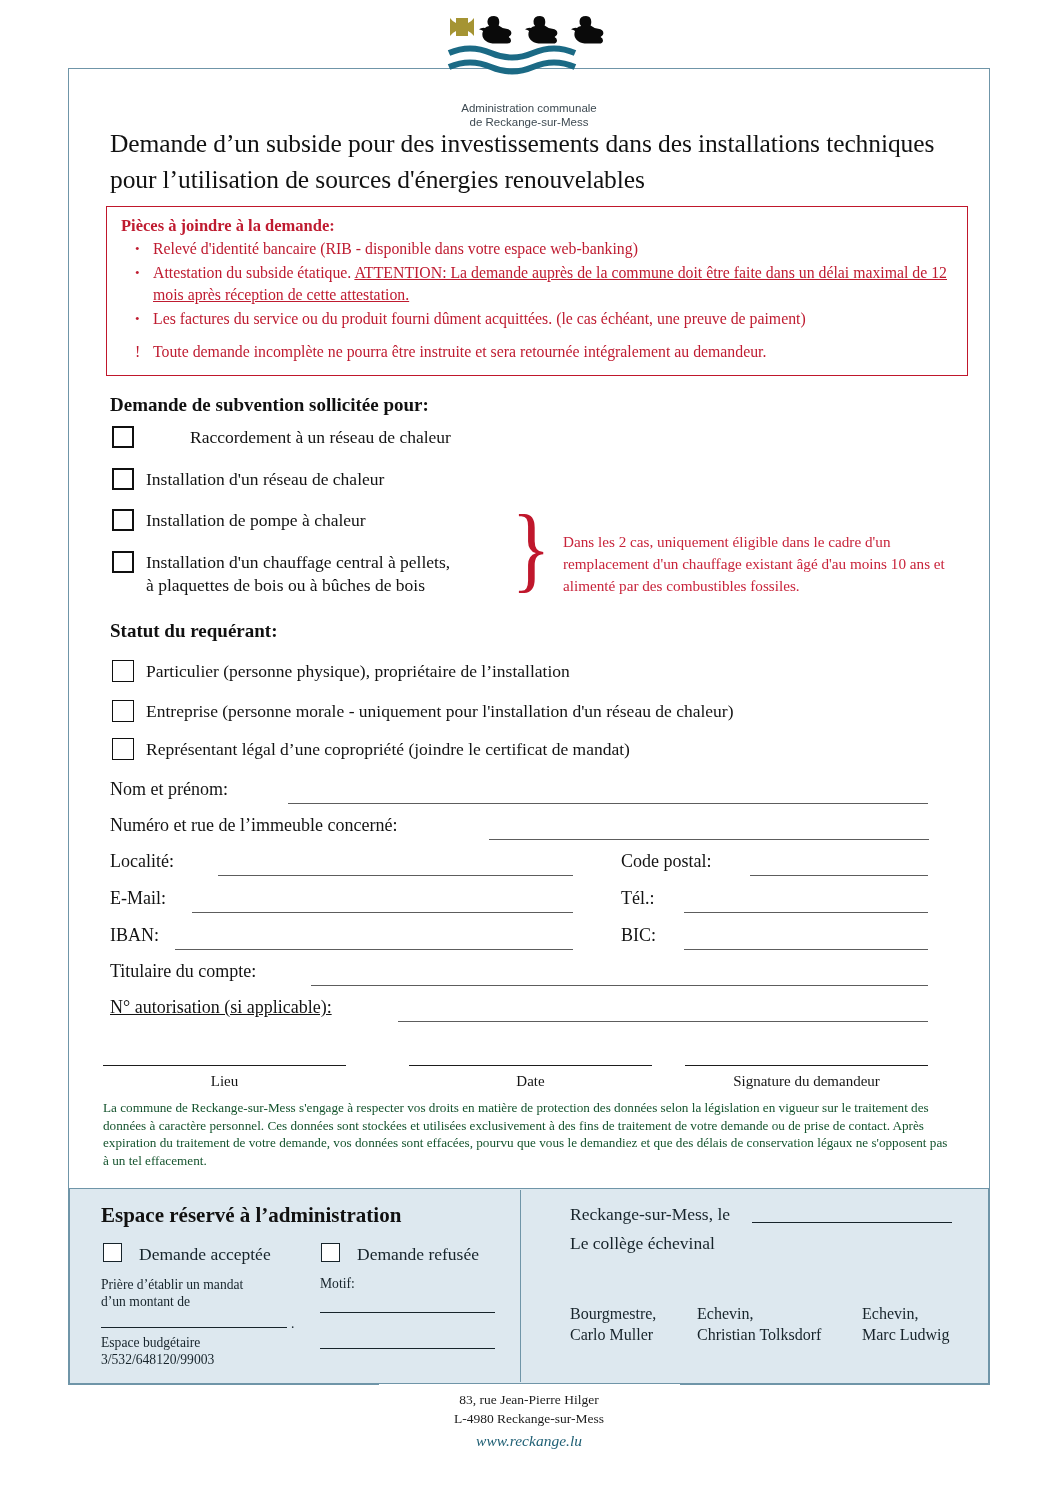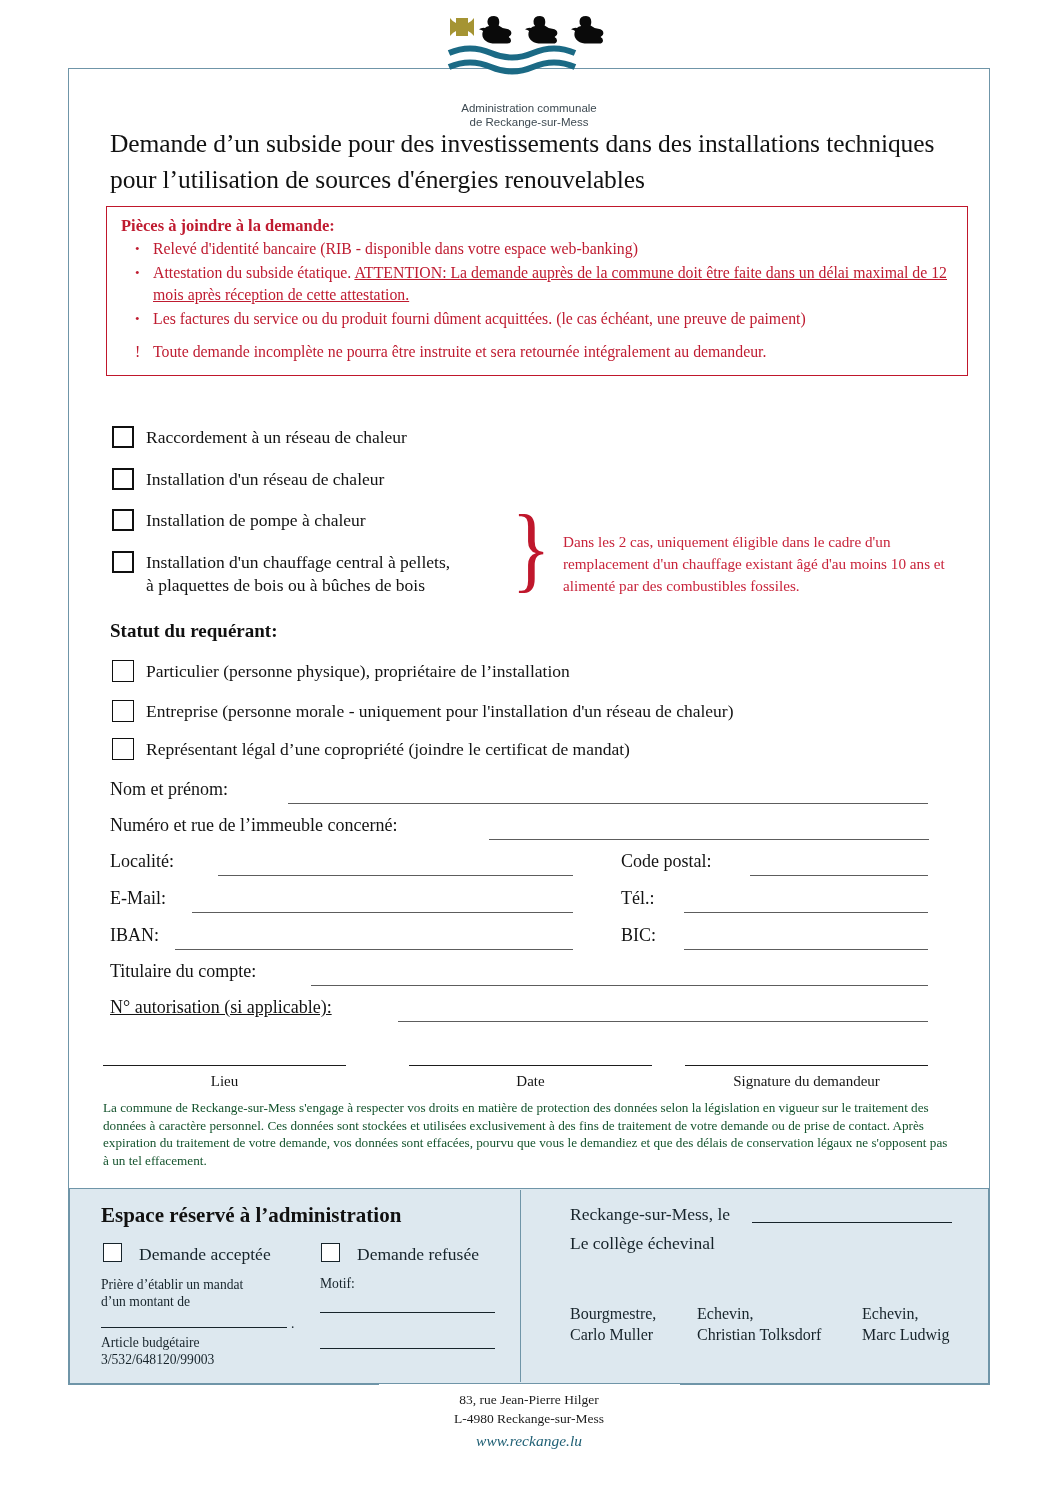--- a/index.html
+++ b/index.html
@@ -149,22 +149,23 @@
         <span class="bullet">•</span>
         <span>Les factures du service ou du produit fourni dûment acquittées. (le cas échéant, une preuve de paiment)</span>
       </li>
       <li class="warn">
         <span class="bang">!</span>
         <span>Toute demande incomplète ne pourra être instruite et sera retournée intégralement au demandeur.</span>
       </li>
     </ul>
   </div>
 
-
-  <div class="cbrow" style="left:112px;top:426px;">
+  <div class="sec-h" style="left:110px;top:394px;">Demande de subvention sollicitée pour:</div>
+
+  <div class="cbrow" style="left:112px;top:426px;gap:44px;">
     <span class="cbox"></span>
     <span class="cblabel">Raccordement à un réseau de chaleur</span>
   </div>
   <div class="cbrow" style="left:112px;top:468px;">
     <span class="cbox"></span>
     <span class="cblabel">Installation d'un réseau de chaleur</span>
   </div>
   <div class="cbrow" style="left:112px;top:509px;">
     <span class="cbox"></span>
     <span class="cblabel">Installation de pompe à chaleur</span>
@@ -244,21 +245,21 @@
     <span class="cblabel" style="margin-left:17px;font-size:17.5px;color:#17242b;">Demande refusée</span>
   </div>
 
   <div class="adm-t" style="left:101px;top:1276px;font-size:13.6px;line-height:17px;">
     <div>Prière d’établir un mandat</div>
     <div>d’un montant de</div>
   </div>
   <div class="line" style="left:101px;top:1327px;width:186px;background:#17242b;"></div>
   <div class="adm-t" style="left:291px;top:1316px;font-size:13.6px;">.</div>
   <div class="adm-t" style="left:101px;top:1334px;font-size:13.6px;line-height:17px;">
-    <div>Article budgétaire</div>
+    <div>Espace budgétaire</div>
     <div>3/532/648120/99003</div>
   </div>
 
   <div class="adm-t" style="left:320px;top:1276px;font-size:13.6px;">Motif:</div>
   <div class="line" style="left:320px;top:1312px;width:175px;background:#17242b;"></div>
   <div class="line" style="left:320px;top:1348px;width:175px;background:#17242b;"></div>
 
   <div class="adm-t" style="left:570px;top:1204px;font-size:17.5px;">Reckange-sur-Mess, le</div>
   <div class="line" style="left:752px;top:1222px;width:200px;background:#17242b;"></div>
   <div class="adm-t" style="left:570px;top:1233px;font-size:17.5px;">Le collège échevinal</div>

